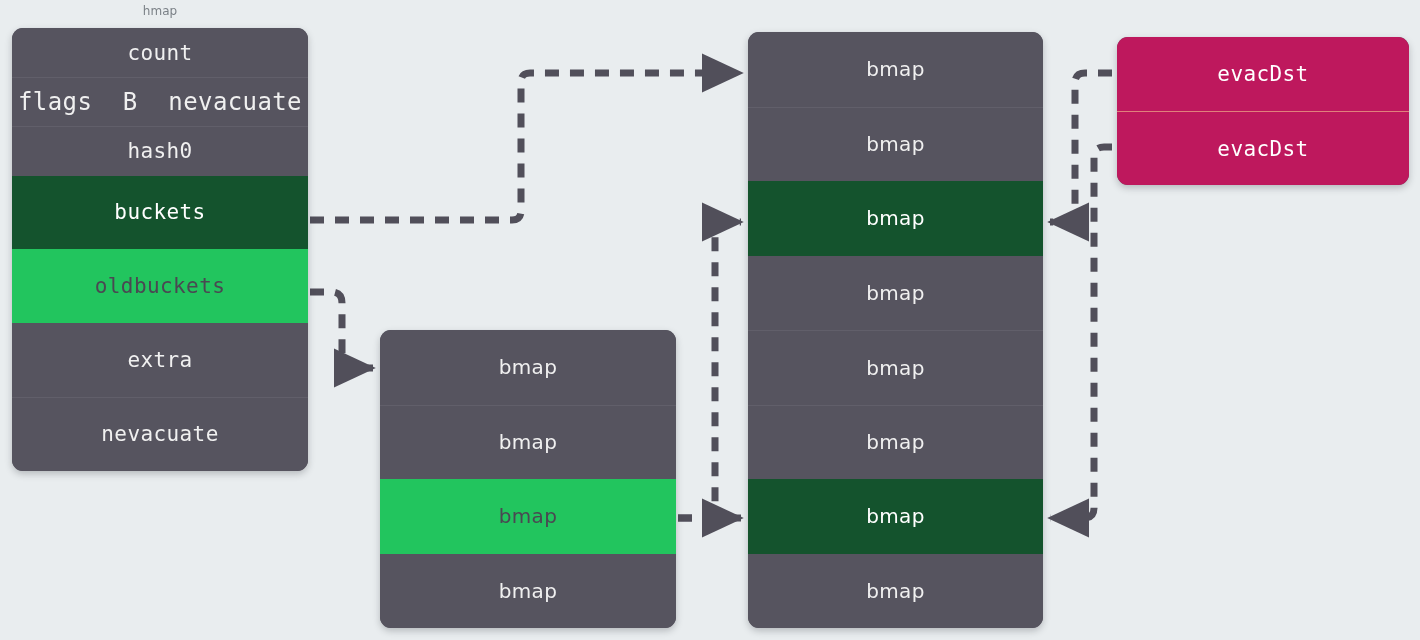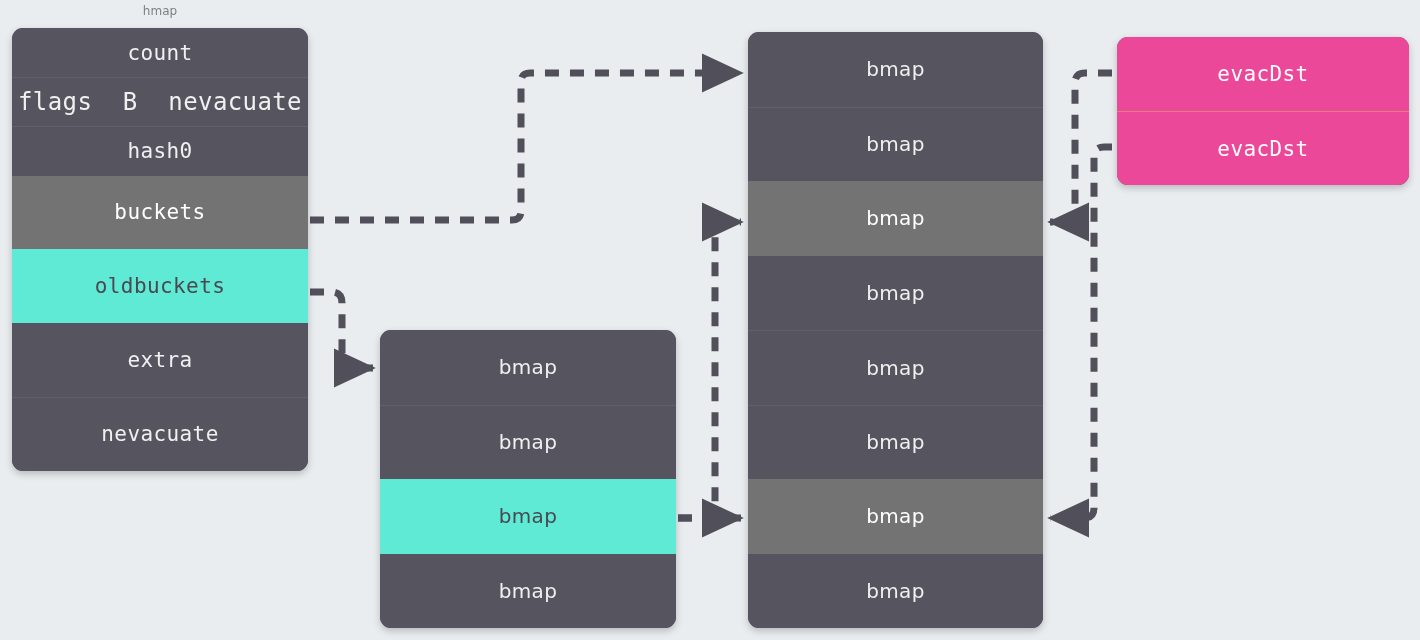--- a/index.html
+++ b/index.html
@@ -35,23 +35,23 @@
     align-items: center;
     justify-content: center;
     box-sizing: border-box;
     color: #f2f2f2;
     font-size: 21px;
     letter-spacing: 0.4px;
     white-space: nowrap;
   }
   .row.dark      { background: #56545f; color: #f0f0f0; }
   .row.dark + .row.dark { border-top: 1px solid #615f6a; }
-  .row.teal      { background: #737373; color: #ffffff; }
-  .row.yellow    { background: #5eead4; color: #4a4852; }
-  .row.salmon    { background: #ec4899; color: #ffffff; }
+  .row.teal      { background: #14532d; color: #ffffff; }
+  .row.yellow    { background: #22c55e; color: #4a4852; }
+  .row.salmon    { background: #be185d; color: #ffffff; }
   .row.salmon + .row.salmon { border-top: 1px solid #e0807c; }
 
   
   #hmap-box { left: 12px; top: 28px; width: 296px; height: 443px; }
   .hmap-row { height: 49.2px; }
   .hmap-row.tall { height: 73.8px; }
   .flagsrow {
     justify-content: space-between;
     padding: 0 6px;
   }

